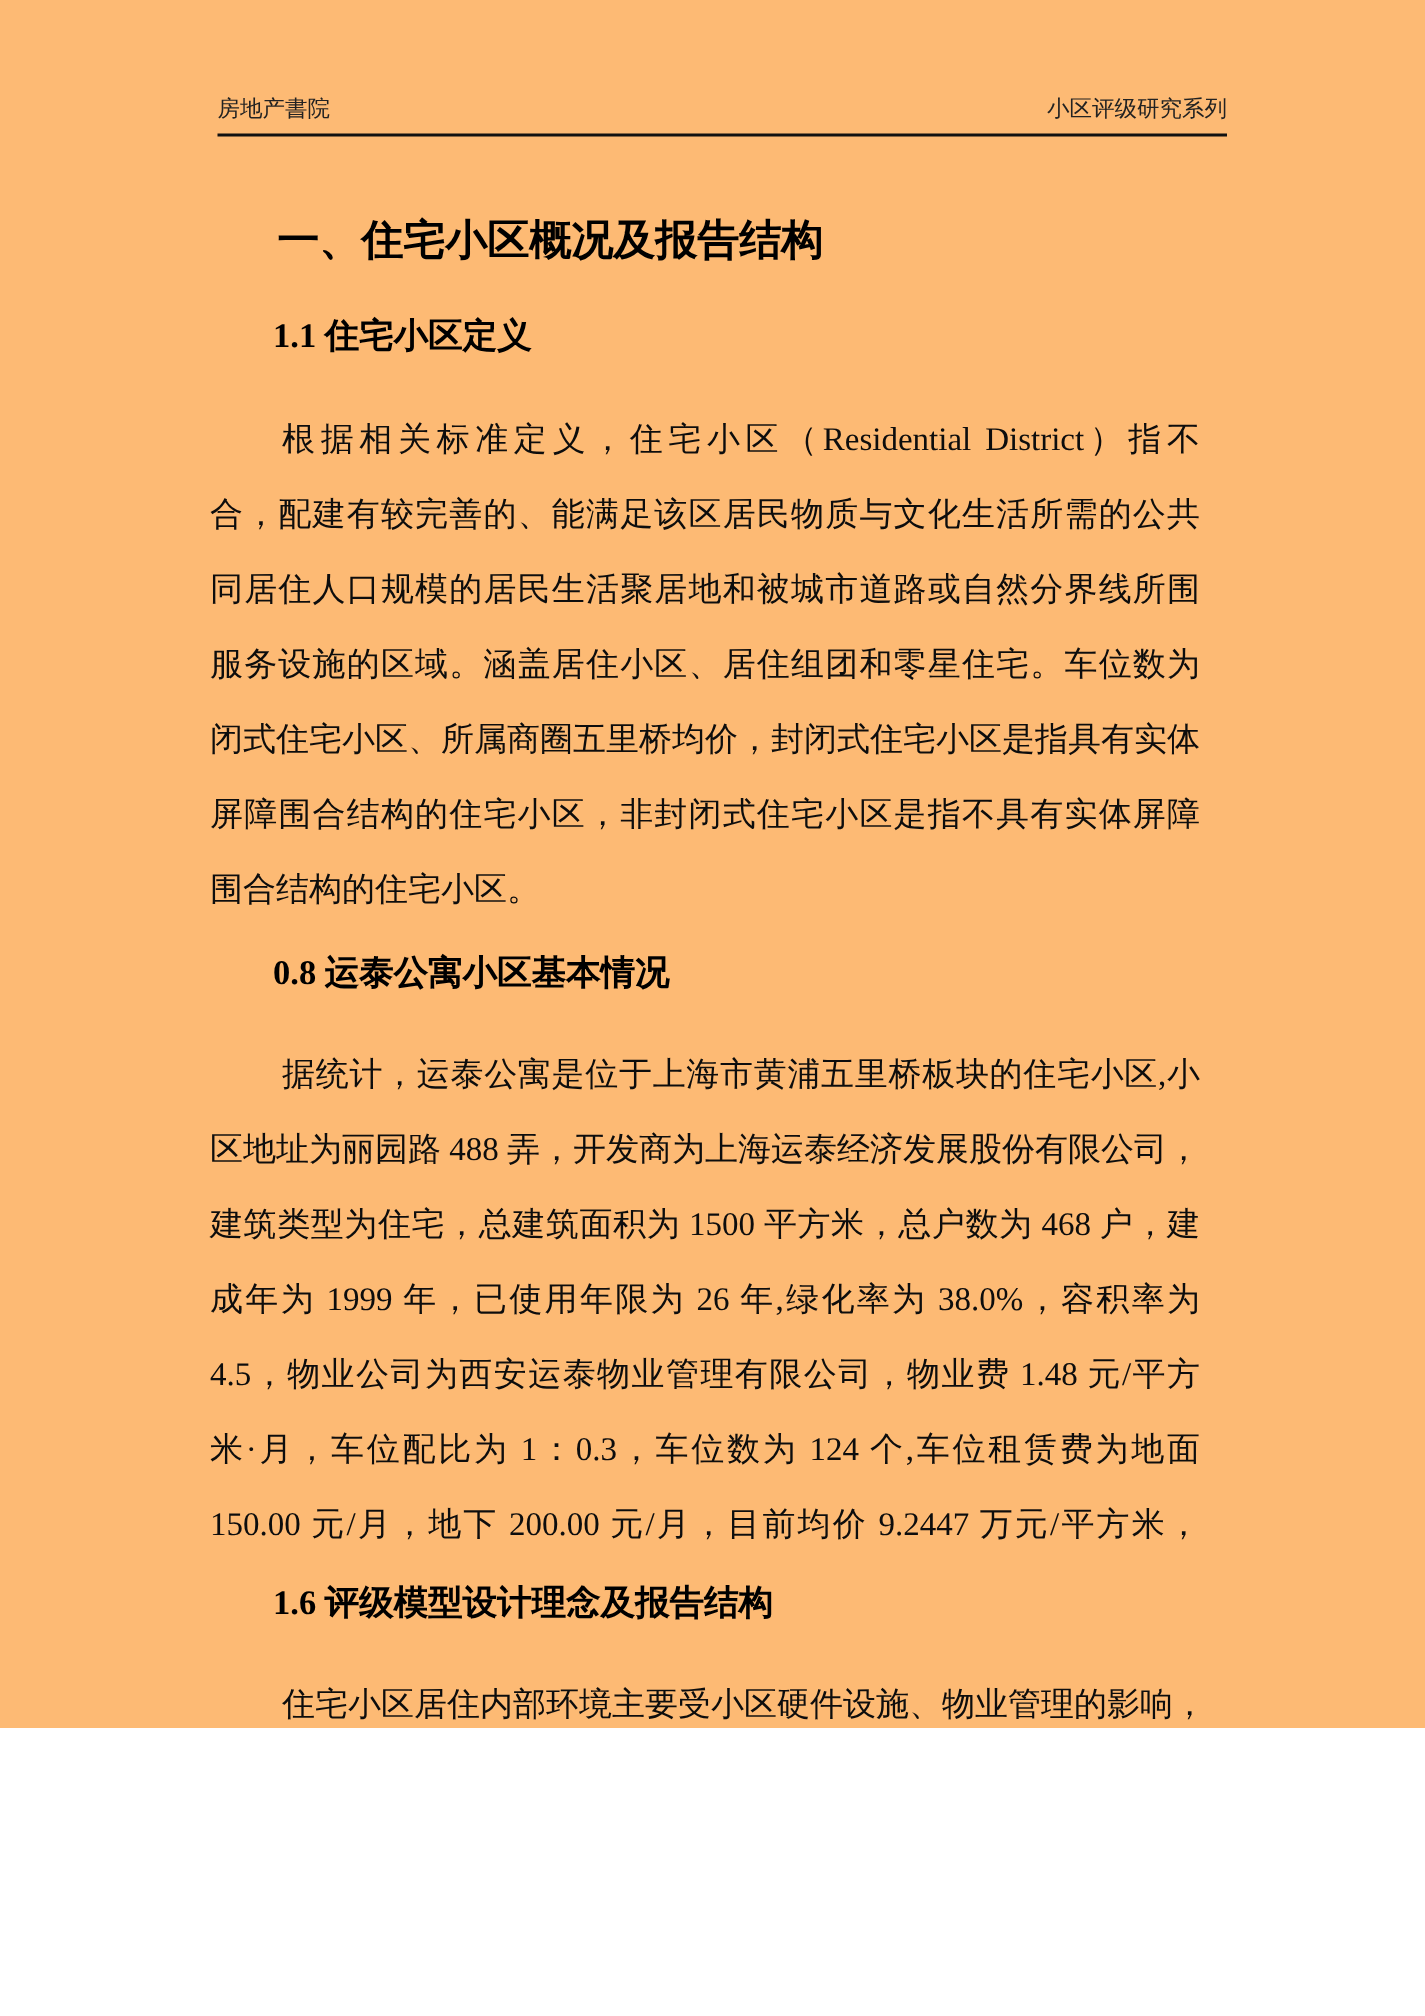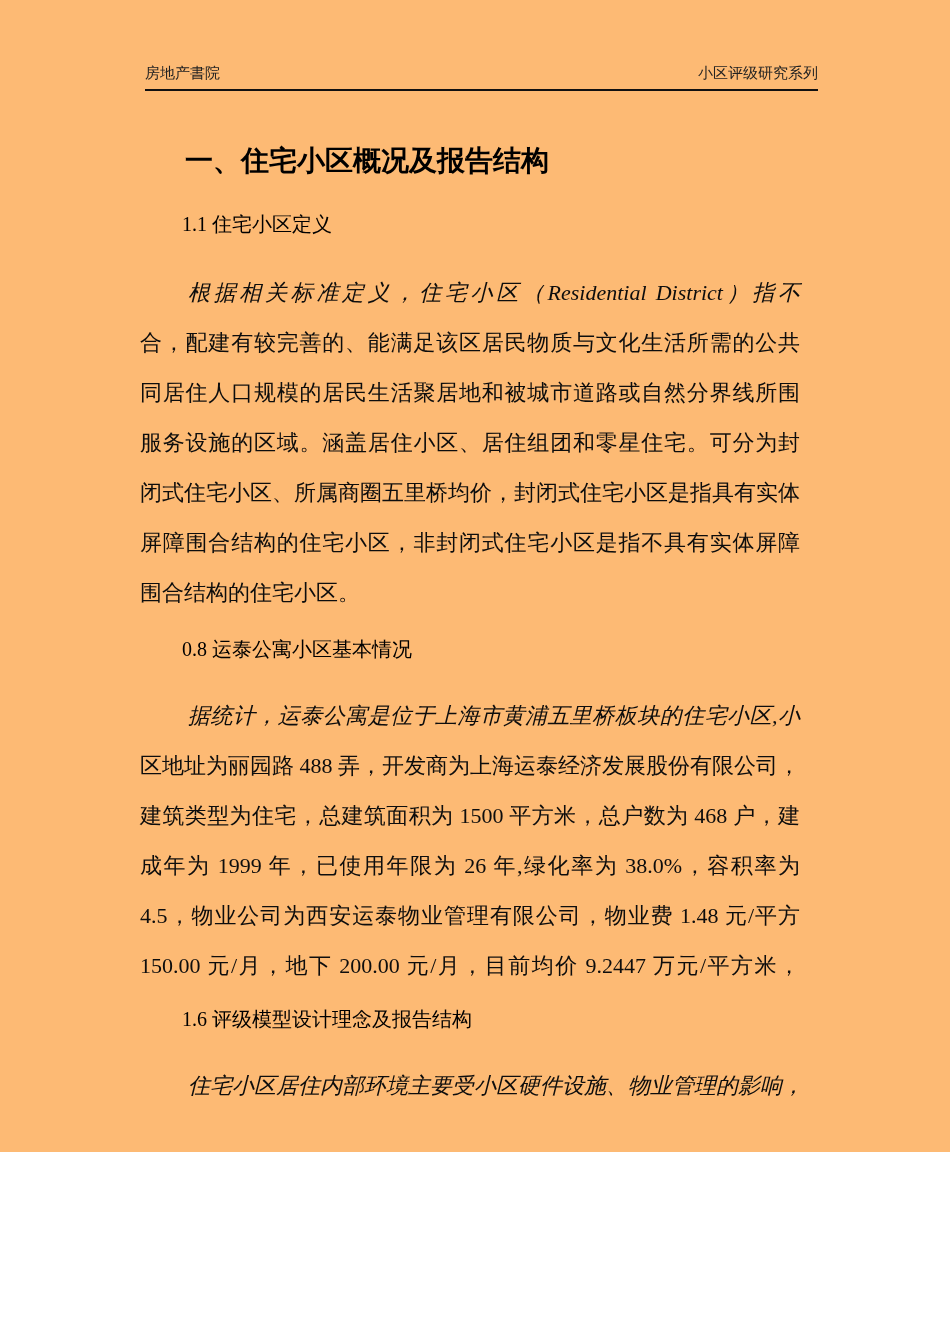--- a/index.html
+++ b/index.html
@@ -43,23 +43,23 @@
     margin: 55px 0 0 0;
     padding-left: 45px;
     font-size: 28px;
     line-height: 32px;
     font-weight: bold;
     color: #000000;
   }
   .section-heading {
     margin: 0;
     padding-left: 42px;
-    font-size: 20px;
+    font-size: 23px;
     line-height: 26px;
-    font-weight: normal;
+    font-weight: bold;
     color: #000000;
   }
   .heading-1-1 { margin-top: 34px; }
   .heading-1-2 { margin-top: 18px; }
   .heading-1-3 { margin-top: 15px; }
   .paragraph {
     margin-top: 31px;
   }
   .paragraph.p2 { margin-top: 29px; }
   .paragraph.p3 { margin-top: 29px; }
@@ -71,21 +71,20 @@
     color: #0d0d0d;
   }
   .line.justified {
     white-space: normal;
     text-align: justify;
     text-align-last: justify;
     text-justify: inter-character;
   }
   .line.first {
     padding-left: 48px;
-    font-style: italic;
   }
   
   .footer {
     position: absolute;
     left: 0;
     right: 0;
     top: 1242px;
     text-align: center;
     font-family: "Liberation Sans", "DejaVu Sans", sans-serif;
     font-size: 16px;
@@ -106,34 +105,35 @@
   <div class="content">
 
     <h1 class="main-title">一、住宅小区概况及报告结构</h1>
 
     <h2 class="section-heading heading-1-1">1.1 住宅小区定义</h2>
 
     <div class="paragraph p1">
       <div class="line first justified">根据相关标准定义，住宅小区（Residential District）指不</div>
       <div class="line justified">合，配建有较完善的、能满足该区居民物质与文化生活所需的公共</div>
       <div class="line justified">同居住人口规模的居民生活聚居地和被城市道路或自然分界线所围</div>
-      <div class="line justified">服务设施的区域。涵盖居住小区、居住组团和零星住宅。可分为封</div>
+      <div class="line justified">服务设施的区域。涵盖居住小区、居住组团和零星住宅。车位数为</div>
       <div class="line justified">闭式住宅小区、所属商圈五里桥均价，封闭式住宅小区是指具有实体</div>
       <div class="line justified">屏障围合结构的住宅小区，非封闭式住宅小区是指不具有实体屏障</div>
       <div class="line">围合结构的住宅小区。</div>
     </div>
 
     <h2 class="section-heading heading-1-2">0.8 运泰公寓小区基本情况</h2>
 
     <div class="paragraph p2">
       <div class="line first justified">据统计，运泰公寓是位于上海市黄浦五里桥板块的住宅小区,小</div>
       <div class="line justified">区地址为丽园路 488 弄，开发商为上海运泰经济发展股份有限公司，</div>
       <div class="line justified">建筑类型为住宅，总建筑面积为 1500 平方米，总户数为 468 户，建</div>
       <div class="line justified">成年为 1999 年，已使用年限为 26 年,绿化率为 38.0%，容积率为</div>
       <div class="line justified">4.5，物业公司为西安运泰物业管理有限公司，物业费 1.48 元/平方</div>
+      <div class="line justified">米·月，车位配比为 1：0.3，车位数为 124 个,车位租赁费为地面</div>
       <div class="line justified">150.00 元/月，地下 200.00 元/月，目前均价 9.2447 万元/平方米，</div>
     </div>
 
     <h2 class="section-heading heading-1-3">1.6 评级模型设计理念及报告结构</h2>
 
     <div class="paragraph p3">
       <div class="line first">住宅小区居住内部环境主要受小区硬件设施、物业管理的影响，</div>
     </div>
 
   </div>

